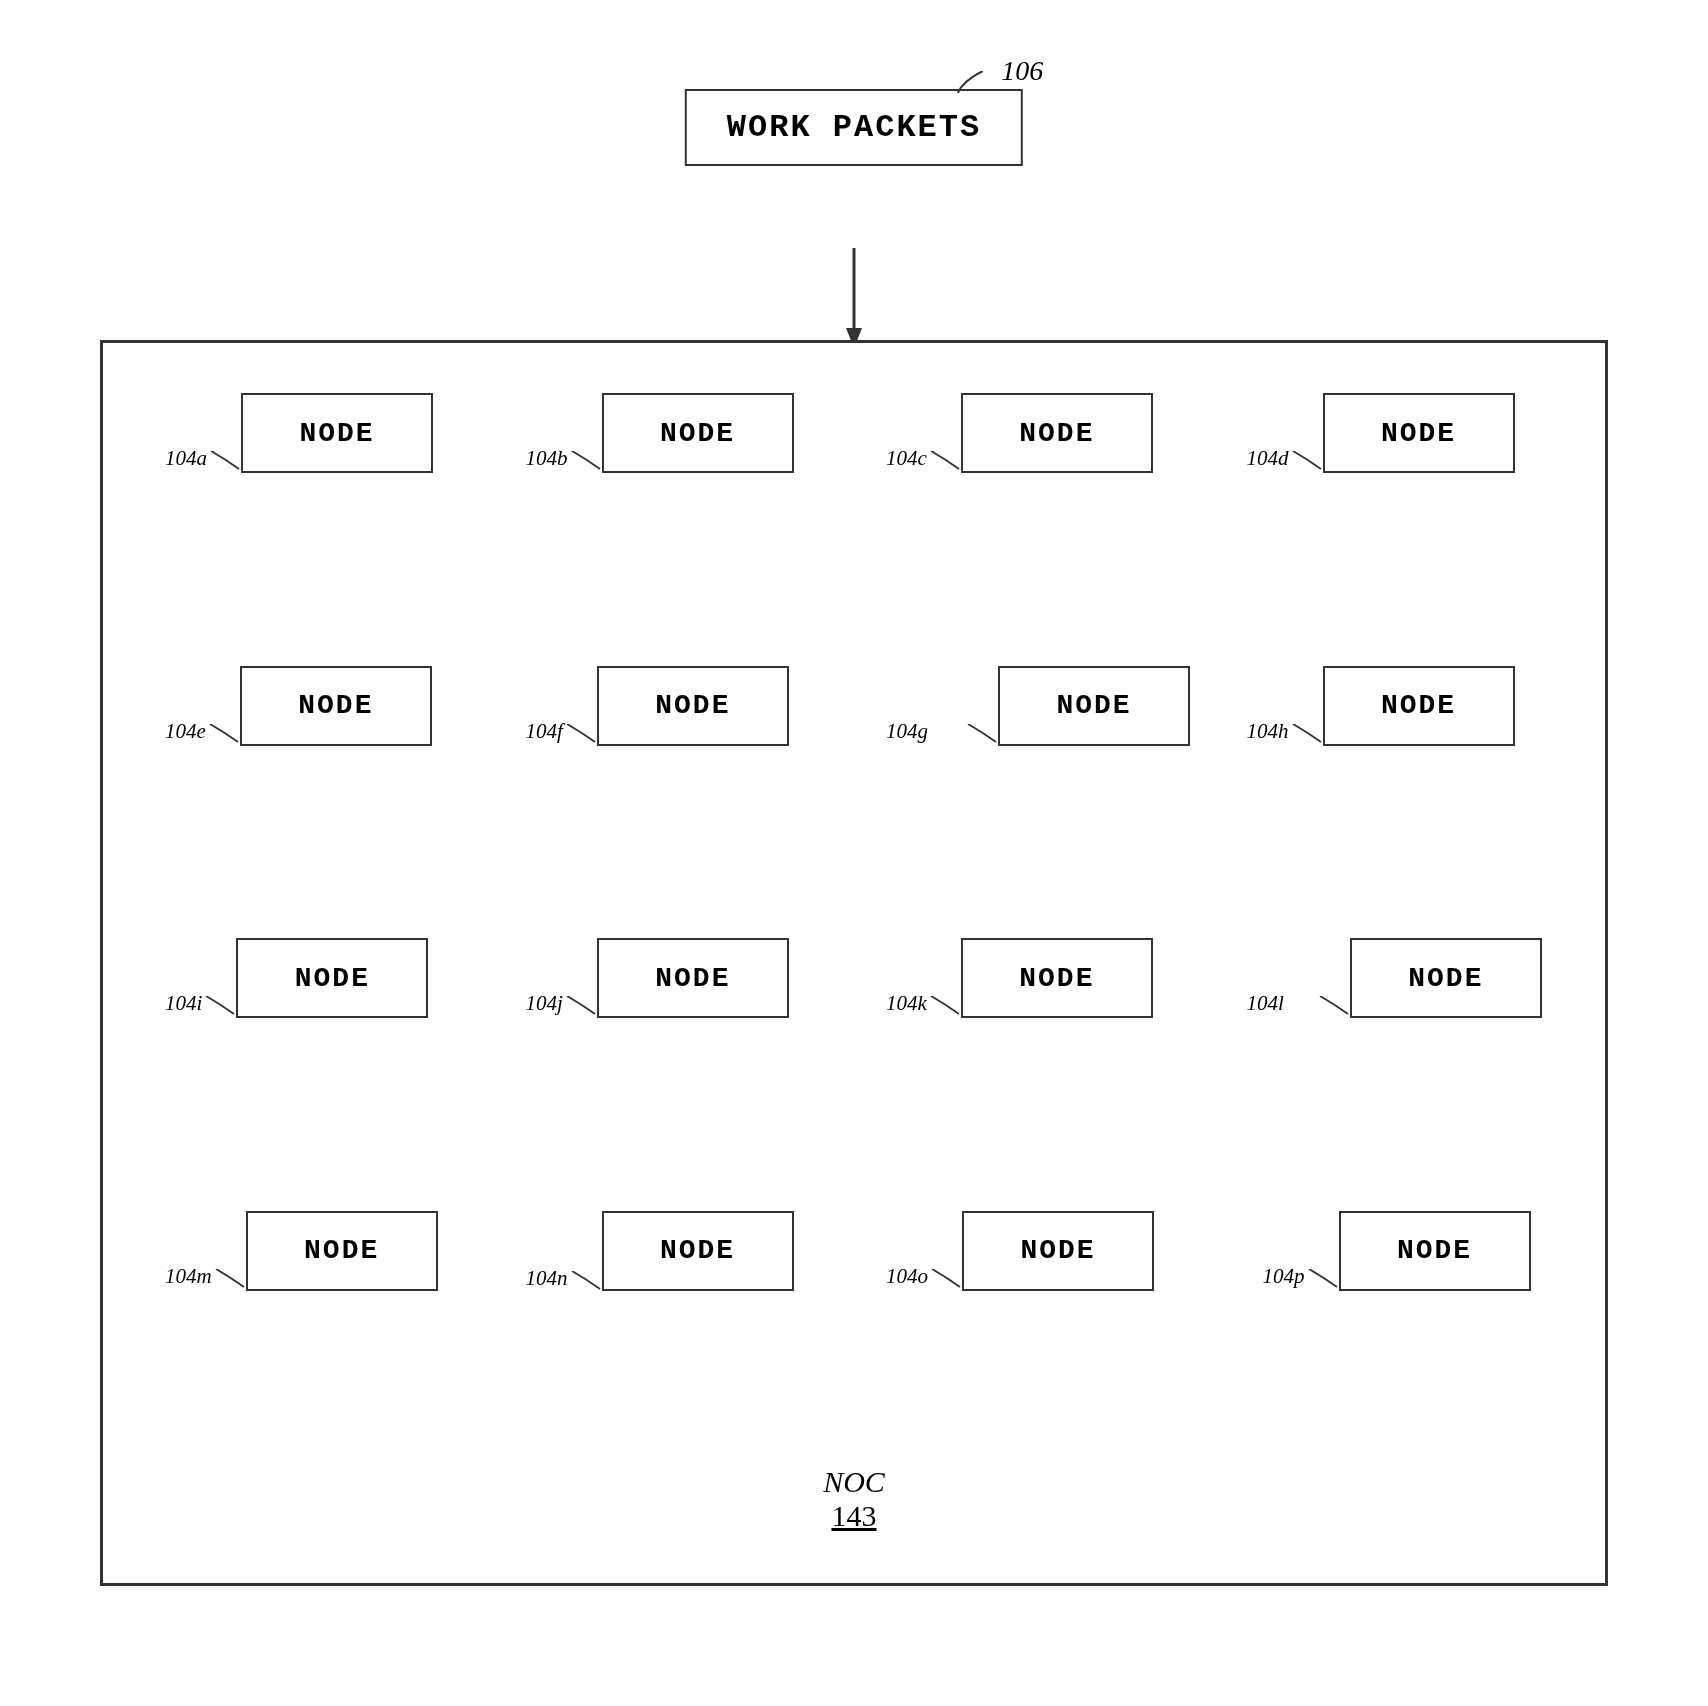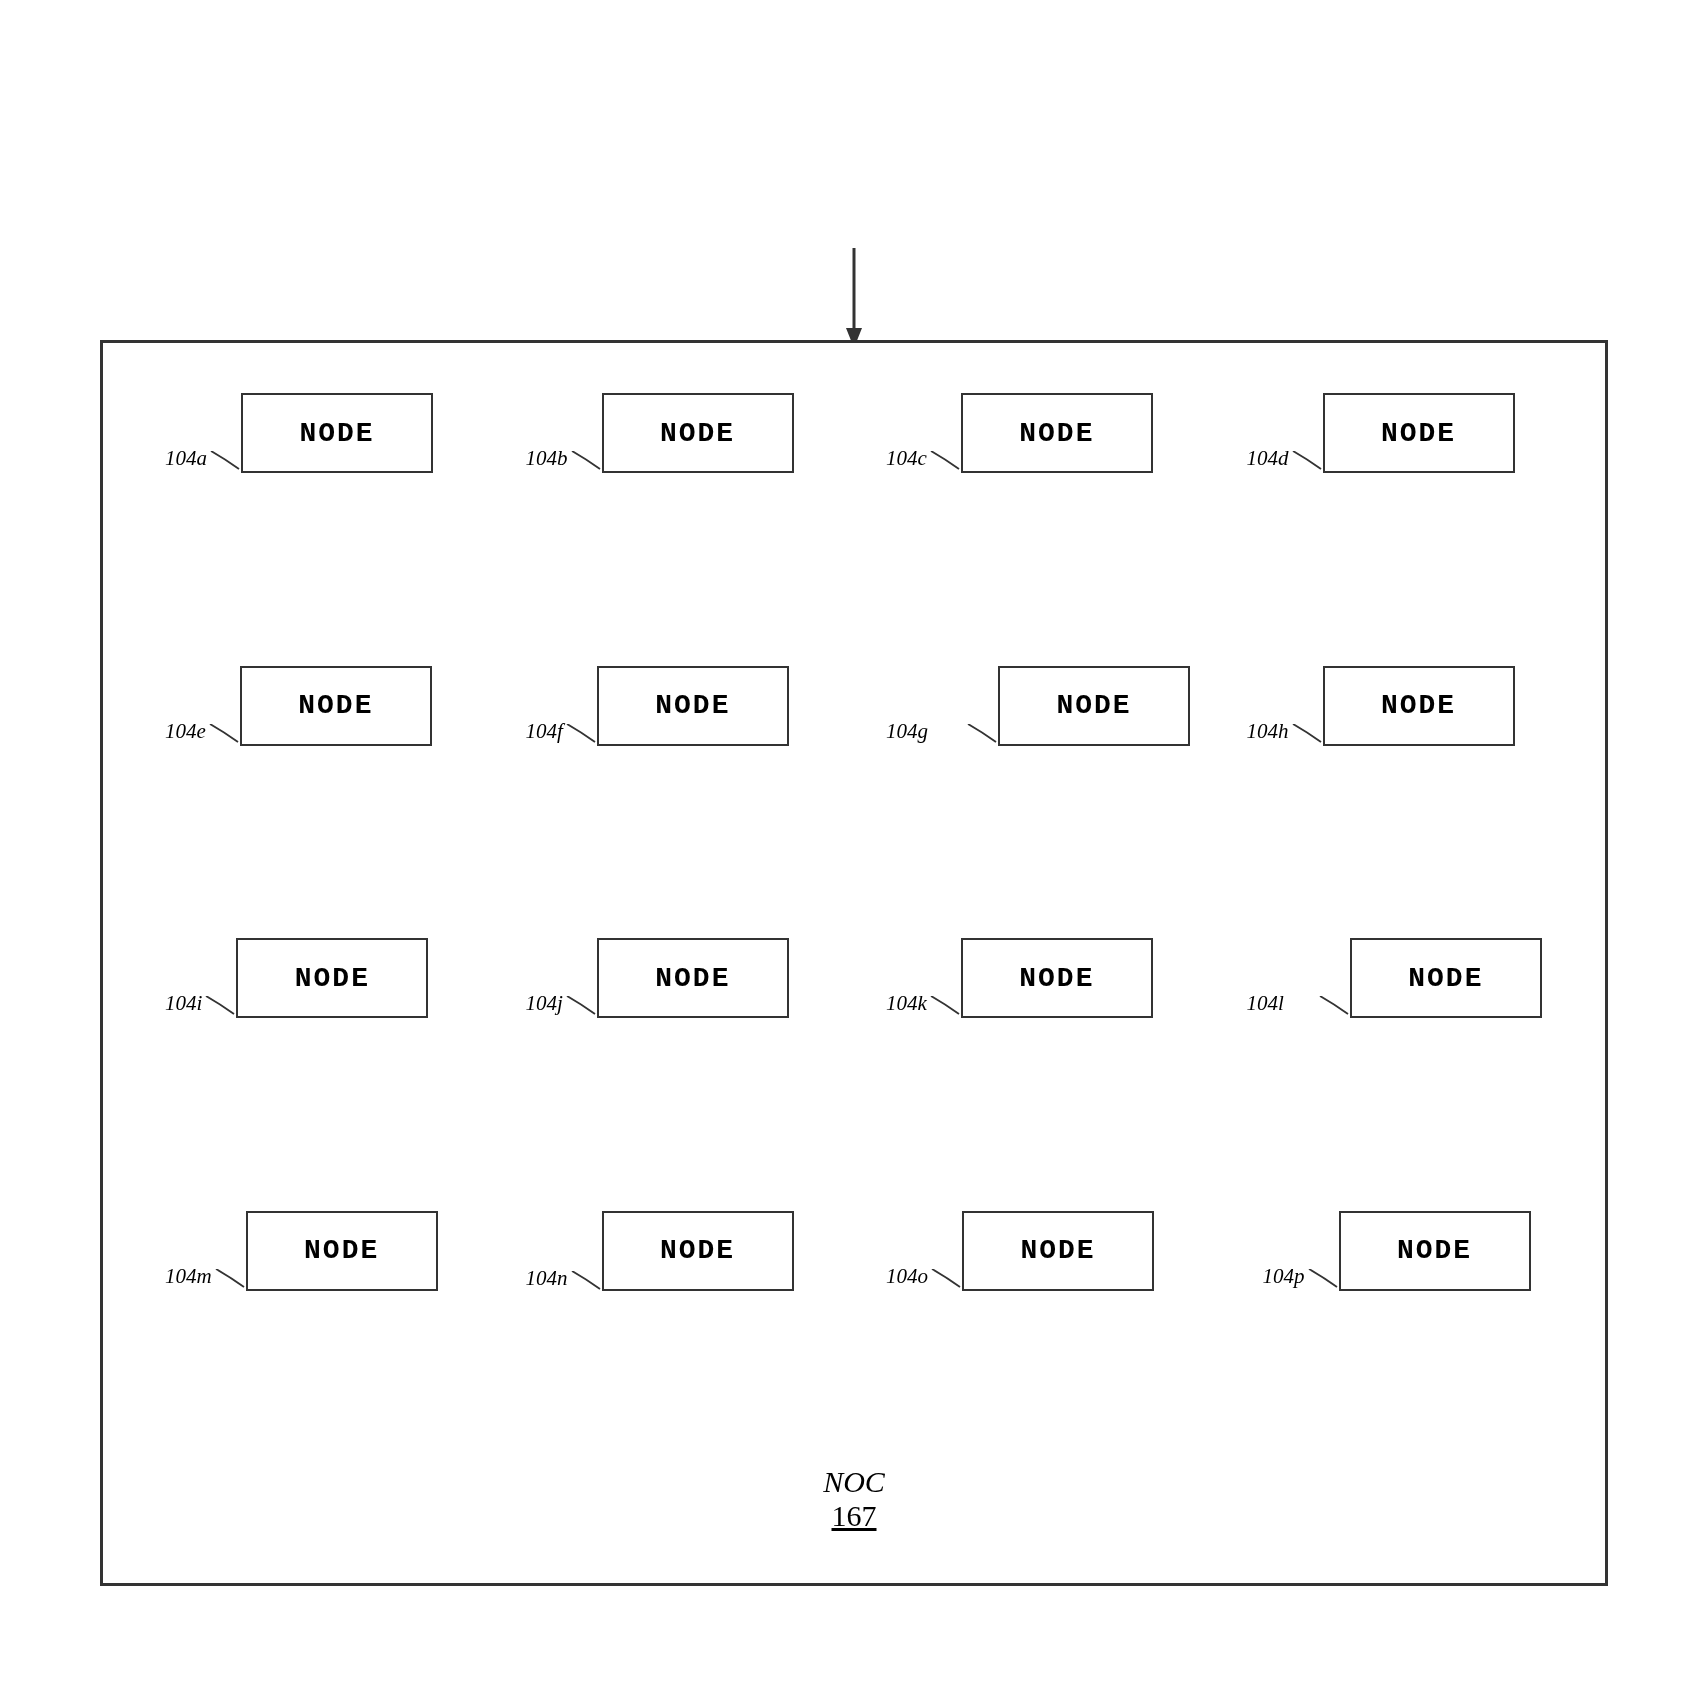--- a/index.html
+++ b/index.html
@@ -107,20 +107,30 @@
       display: flex;
       flex-direction: row;
       align-items: flex-end;
     }
   </style>
 </head>
 <body>
 
 <div class="diagram-container">
 
+  <div style="position:absolute; top:55px; left:50%; transform:translateX(-50%); display:flex; flex-direction:column; align-items:center;">
+    <div style="font-size:28px; font-style:italic; font-family:'Times New Roman',Times,serif; align-self:flex-end; margin-right:-20px; margin-bottom:2px;">106</div>
+
+    <div style="display:flex; flex-direction:column; align-items:center; position:relative;">
+      <svg width="60" height="22" style="position:absolute; top:-18px; right:10px;">
+        <path d="M 30 0 Q 10 10 5 22" stroke="#333" stroke-width="2" fill="none"></path>
+      </svg>
+      <div class="work-packets-box">WORK PACKETS</div>
+    </div>
+  </div>
 
   <div style="position:absolute; top:248px; left:50%; transform:translateX(-50%);">
     <svg width="20" height="100">
       <line x1="10" y1="0" x2="10" y2="82" stroke="#333" stroke-width="3"></line>
       <polygon points="10,100 2,80 18,80" fill="#333"></polygon>
     </svg>
   </div>
 
   <div class="noc-container">
 
@@ -298,18 +308,18 @@
                 <path d="M 2 0 Q 16 8 30 18" stroke="#333" stroke-width="1.8" fill="none"></path>
               </svg>
             </div>
             <div class="node-box">NODE</div>
           </div>
         </div>
       </div>
 
     <div class="noc-label">
       <span class="noc-label-text">NOC</span>
-      <span class="noc-label-number">167</span>
+      <span class="noc-label-number">143</span>
     </div>
 
   </div>
 
 </div>
 
 </body></html>

